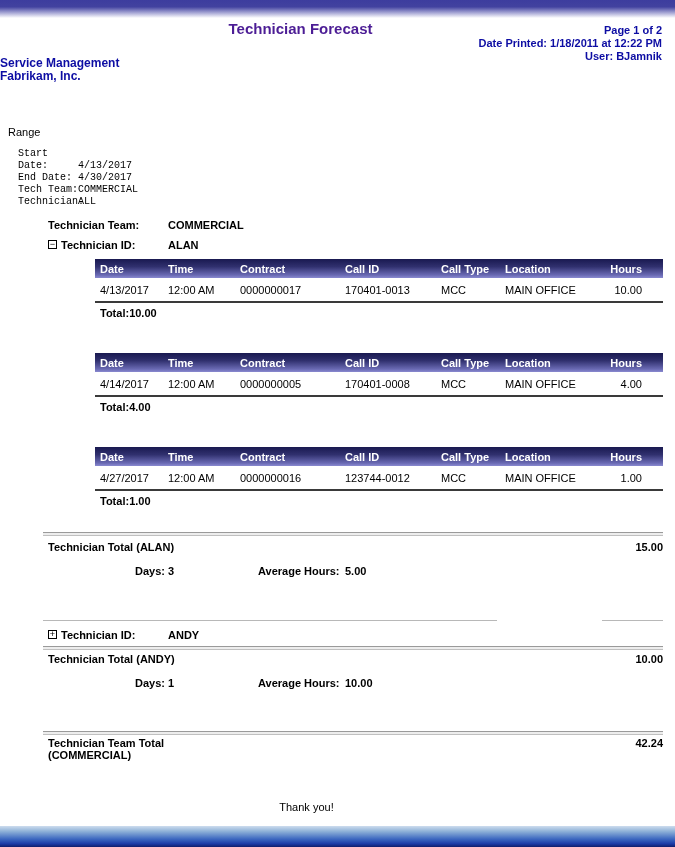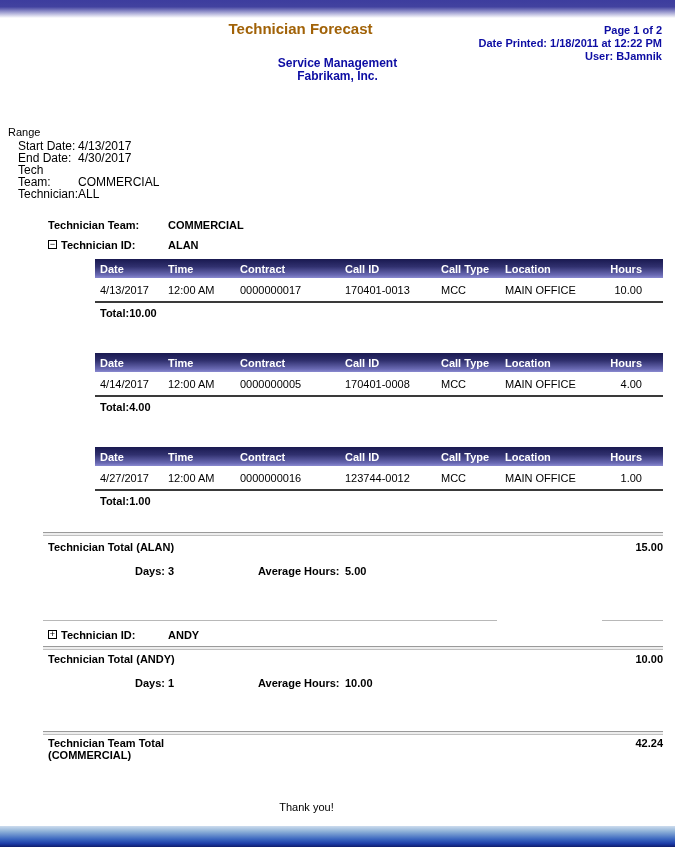--- a/index.html
+++ b/index.html
@@ -14,33 +14,33 @@
     position:absolute; top:0; left:0; width:675px; height:18px;
     background:linear-gradient(to bottom,#3d3d9e 0%,#42429f 38%,#9d9dd0 68%,#ffffff 100%);
   }
   .footer-band {
     position:absolute; left:0; top:826px; width:675px; height:21px;
     background:linear-gradient(to bottom,#cddcee 0%,#8fb2d8 25%,#3c68c0 62%,#1b3aa6 85%,#101d6b 100%);
   }
   
   .report-title {
     position:absolute; top:20px; left:0; width:601px; text-align:center;
-    font-size:15px; font-weight:bold; color:#a16207;
+    font-size:15px; font-weight:bold; color:#4c1d95;
   }
   .header-right {
     position:absolute; top:24px; right:13px; text-align:right;
     font-size:11px; font-weight:bold; color:#0d0da3; line-height:13px;
   }
   .company-block {
-    position:absolute; top:57px; left:0; width:675px; text-align:center;
+    position:absolute; top:57px; left:0; width:675px; 
     font-size:12px; font-weight:bold; color:#0d0da3; line-height:13px;
   }
   
   .range-heading { position:absolute; top:126px; left:8px; font-size:11px; }
-  .range-fields  { position:absolute; top:140px; left:18px; font-size:12px; line-height:12px; }
+  .range-fields  { position:absolute; top:148px; left:18px; font-size:10px; line-height:12px;font-family:Liberation Mono, monospace; }
   .range-fields .rf-label { display:inline-block; width:60px; }
   
   .group-row { position:absolute; left:0; width:675px; font-size:11px; font-weight:bold; }
   .group-row .g-label { position:absolute; left:48px; }
   .group-row .g-label.with-icon { left:61px; }
   .group-row .g-value { position:absolute; left:168px; }
   .tree-icon {
     position:absolute; left:48px; top:1px; width:9px; height:9px;
     border:1px solid #000; background:#fff; font-size:9px; font-weight:normal;
     line-height:7px; text-align:center; cursor:pointer;

